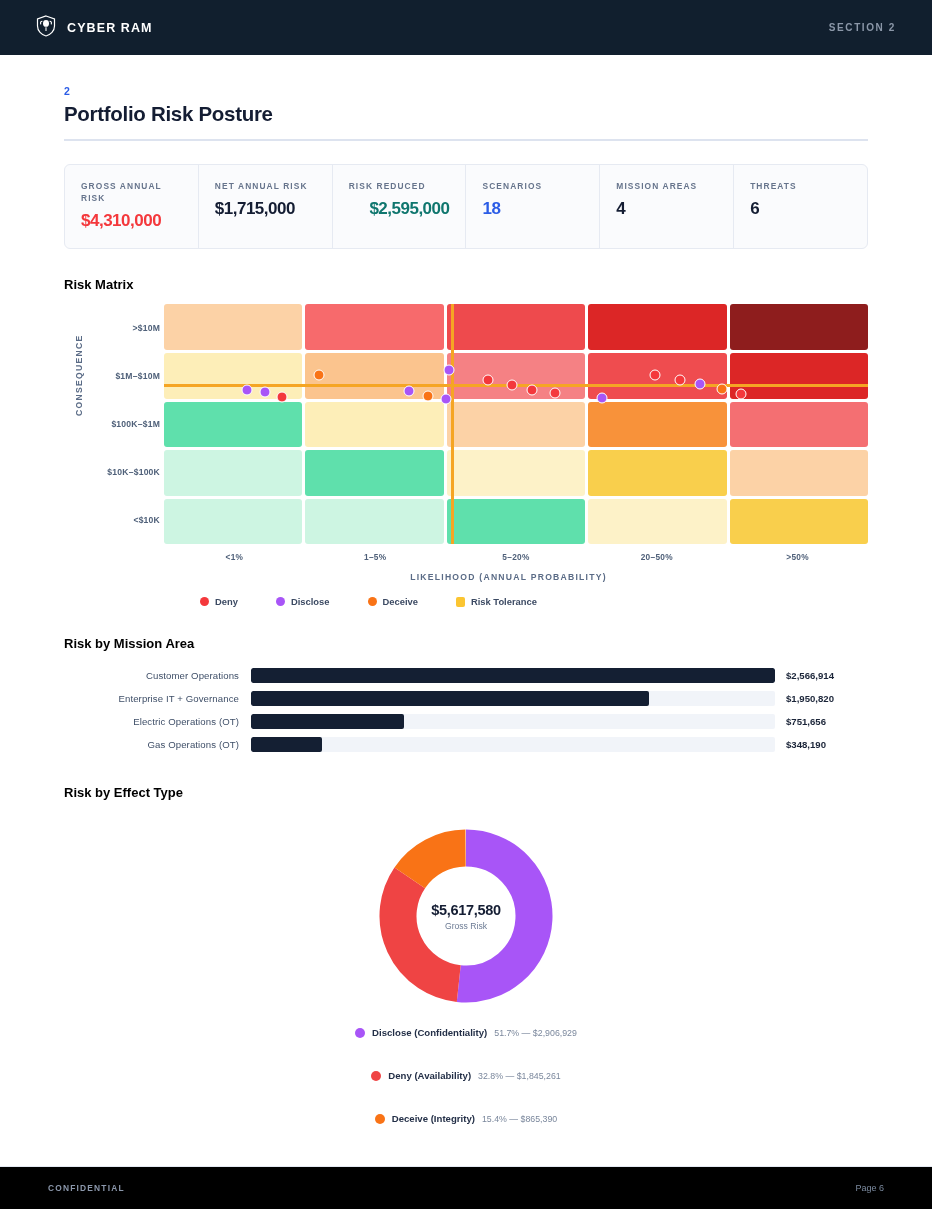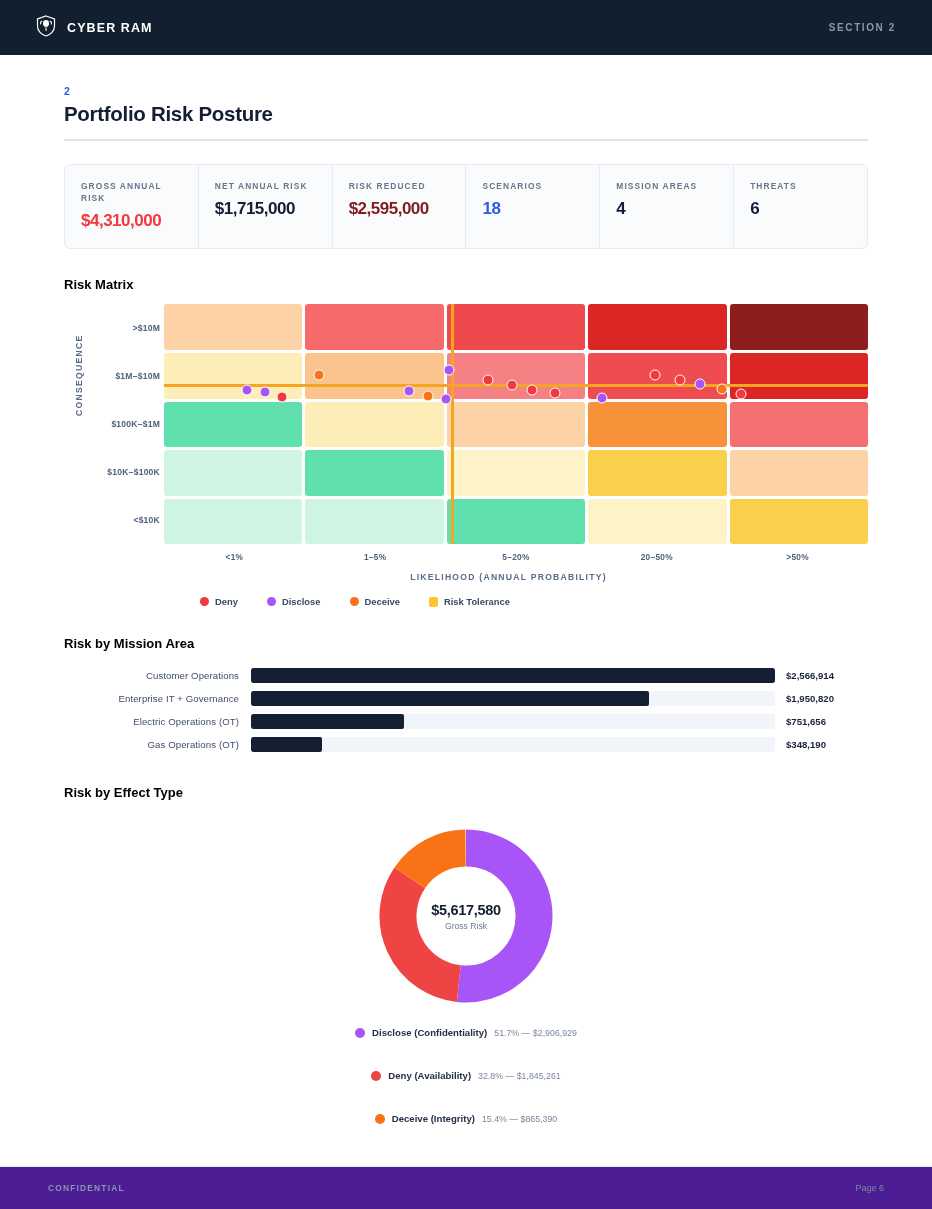--- a/index.html
+++ b/index.html
@@ -109,21 +109,21 @@
     text-align: center; font-size: 8.3px; font-weight: bold;
     color: #4f6079; letter-spacing: .3px;
   }
   .x-title {
     position: absolute; left: 100px; right: 15px; top: 268px;
     text-align: center; font-size: 8.6px; font-weight: bold;
     letter-spacing: 1.25px; color: #5a6b86;
   }
   .legend {
     position: absolute; left: 136px; top: 292px;
-    display: flex; gap: 29px; align-items: center;
+    display: flex; gap: 38px; align-items: center;
   }
   .legend-item { display: flex; align-items: center; gap: 6px; }
   .legend-swatch { width: 9px; height: 9px; border-radius: 50%; }
   .legend-swatch.square { border-radius: 2px; width: 9px; height: 10px; }
   .legend-text { font-size: 9.4px; color: #3c4a63; font-weight: bold; }
 
   
   .bars { margin-top: 13px; }
   .bar-row {
     display: flex; align-items: center; height: 23px; margin-bottom: 0;
@@ -168,21 +168,21 @@
     gap: 32px; align-items: center; flex-direction: column;
   }
   .dl-item { display: flex; align-items: center; gap: 7px; }
   .dl-dot { width: 10px; height: 10px; border-radius: 50%; }
   .dl-name { font-size: 9.6px; font-weight: bold; color: #232f47; }
   .dl-meta { font-size: 8.8px; color: #7a879c; }
 
   
   .footer {
     position: absolute; left: 0; right: 0; bottom: 0; height: 43px;
-    border-top: 1px solid #e4e9f2; background: #4c1d95;
+    border-top: 1px solid #e4e9f2; background: #000000;
     display: flex; align-items: center; justify-content: space-between;
     padding: 0 48px;
   }
   .foot-left {
     font-size: 8.4px; letter-spacing: 1.2px; color: #8b97ab; font-weight: bold;
   }
   .foot-right { font-size: 9px; color: #7b8a9f; }
 </style>
 </head>
 <body>
@@ -212,21 +212,21 @@
       <div class="kpi">
         <div class="kpi-label">GROSS ANNUAL RISK</div>
         <div class="kpi-value" style="color: rgb(244, 56, 60);">$4,310,000</div>
       </div>
       <div class="kpi">
         <div class="kpi-label">NET ANNUAL RISK</div>
         <div class="kpi-value" style="color: rgb(20, 29, 51);">$1,715,000</div>
       </div>
       <div class="kpi">
         <div class="kpi-label">RISK REDUCED</div>
-        <div class="kpi-value" style="color: #7f1d1d;">$2,595,000</div>
+        <div class="kpi-value" style="color: #0f766e; text-align: right;">$2,595,000</div>
       </div>
       <div class="kpi">
         <div class="kpi-label">SCENARIOS</div>
         <div class="kpi-value" style="color: rgb(43, 92, 230);">18</div>
       </div>
       <div class="kpi">
         <div class="kpi-label">MISSION AREAS</div>
         <div class="kpi-value" style="color: rgb(20, 29, 51);">4</div>
       </div>
       <div class="kpi">

